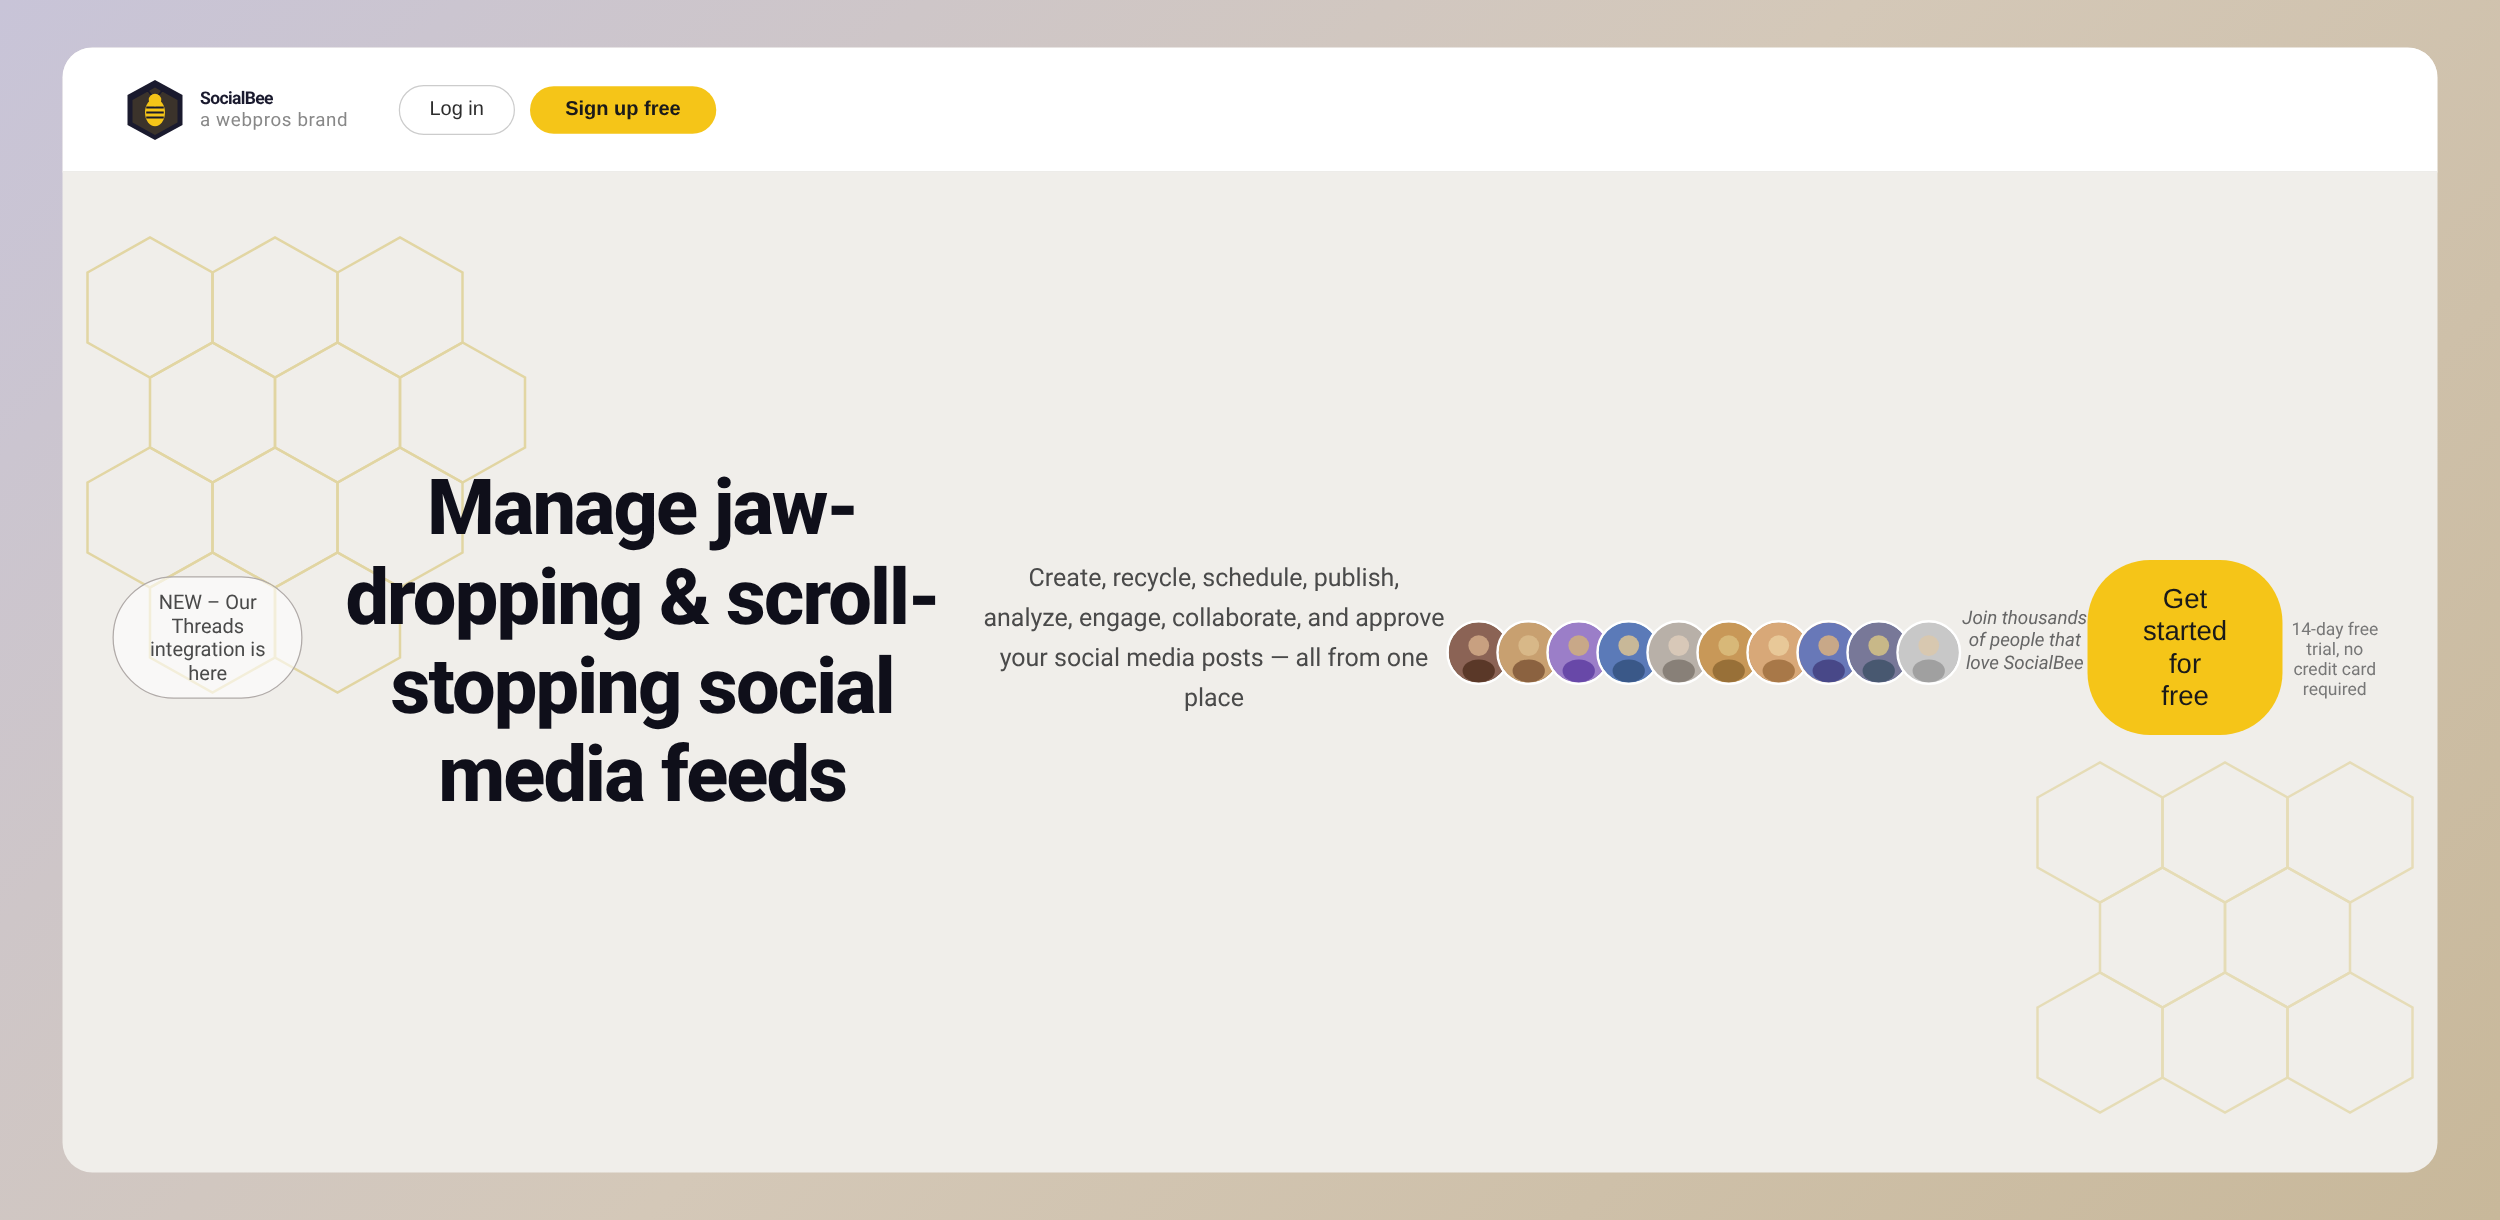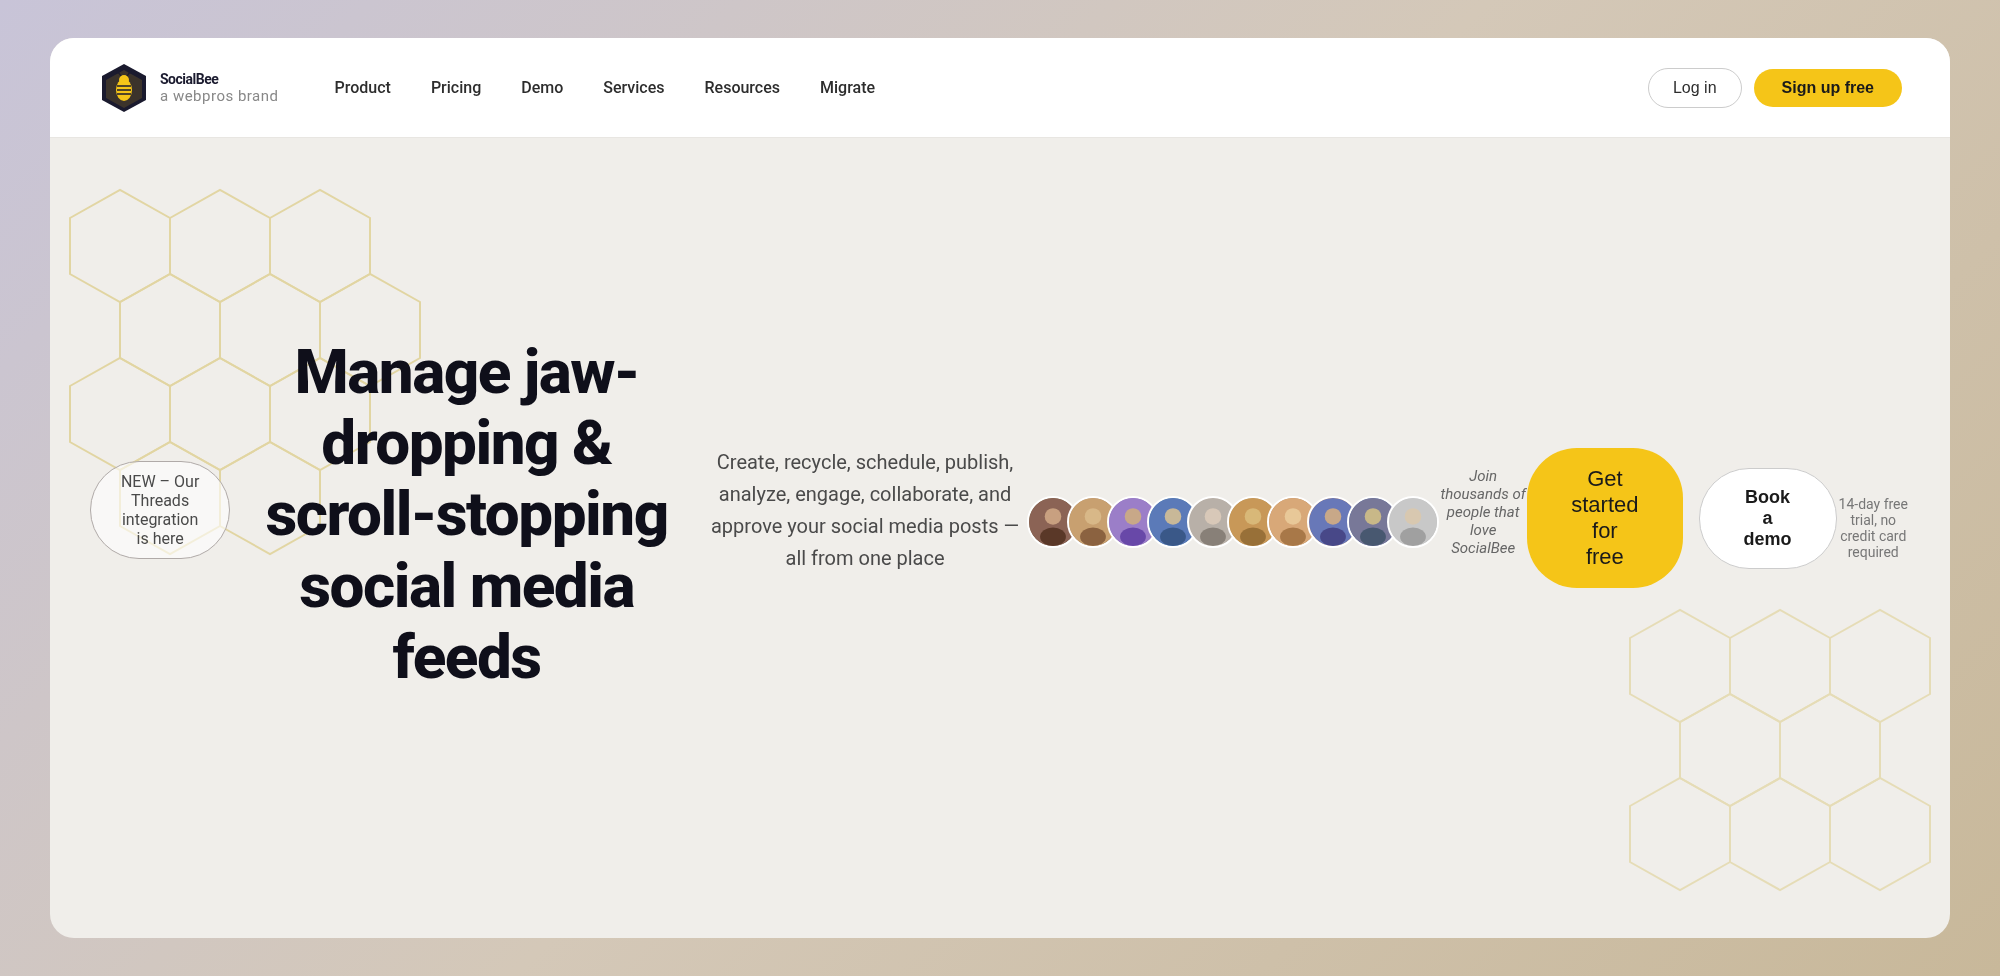--- a/index.html
+++ b/index.html
@@ -287,28 +287,20 @@
         <line x1="29" y1="14" x2="32" y2="10" stroke="#1a1a2e" stroke-width="1.2"></line>
         <circle cx="20" cy="10" r="1.5" fill="#1a1a2e"></circle>
         <circle cx="32" cy="10" r="1.5" fill="#1a1a2e"></circle>
       </svg>
       <div class="logo-text-area">
         <span class="logo-name">SocialBee</span>
         <span class="logo-sub">a webpros brand</span>
       </div>
     </div>
 
-    <div class="nav-links">
-      <a class="nav-link">Product</a>
-      <a class="nav-link">Pricing</a>
-      <a class="nav-link">Demo</a>
-      <a class="nav-link">Services</a>
-      <a class="nav-link">Resources</a>
-      <a class="nav-link">Migrate</a>
-    </div>
 
     <div class="nav-actions">
       <button class="btn-login">Log in</button>
       <button class="btn-signup">Sign up free</button>
     </div>
   </nav>
 
   <main class="hero">
     <div class="announcement-badge">NEW – Our Threads integration is here</div>
 
@@ -386,19 +378,18 @@
           <circle cx="26" cy="20" r="9" fill="#d8c8b0"></circle>
           <ellipse cx="26" cy="42" rx="14" ry="10" fill="#a0a0a0"></ellipse>
         </svg>
       </div>
     </div>
 
     <p class="join-text">Join thousands of people that love SocialBee</p>
 
     <div class="cta-row">
       <button class="btn-get-started">Get started for free</button>
-      <button class="btn-book-demo">Book a demo</button>
     </div>
 
     <p class="trial-text">14-day free trial, no credit card required</p>
   </main>
 
 </div>
 
 </body></html>

